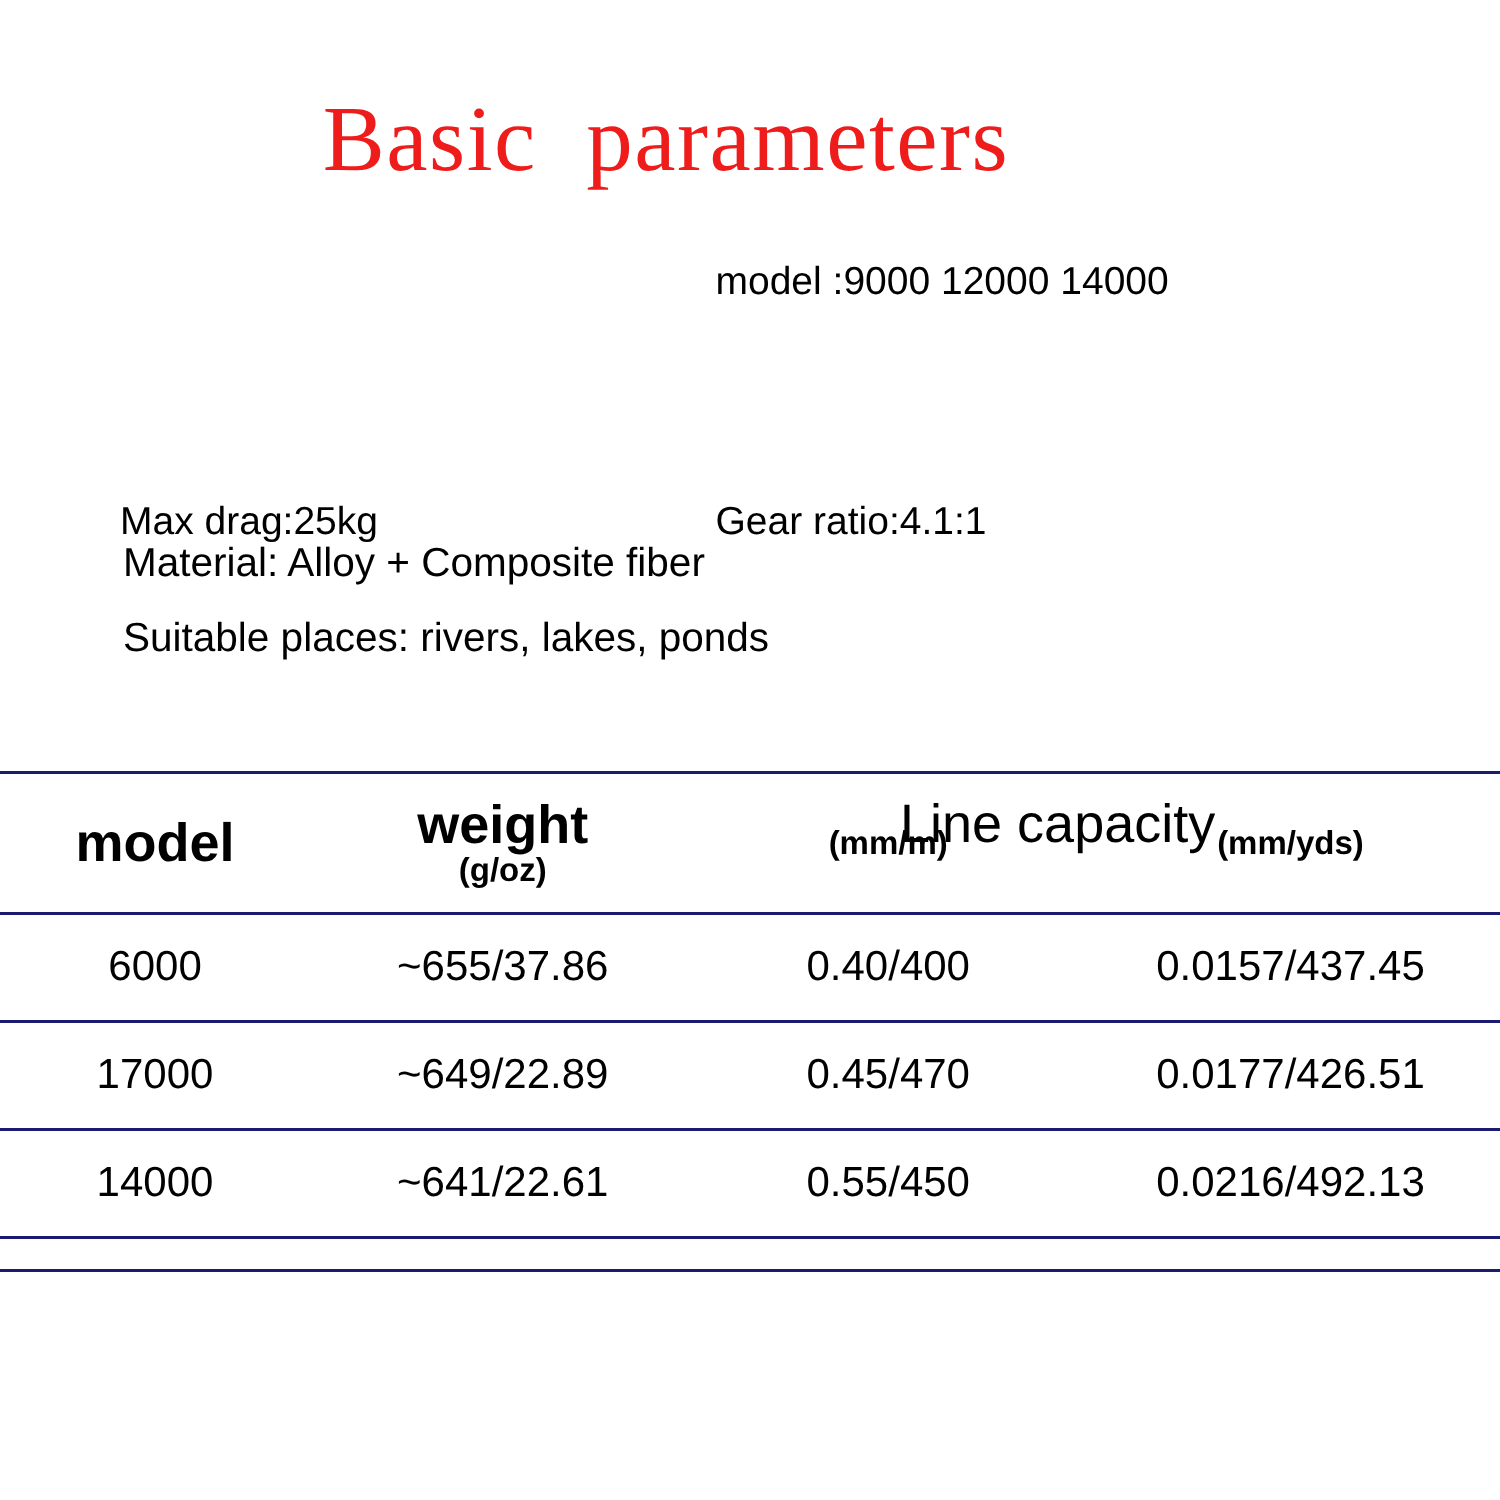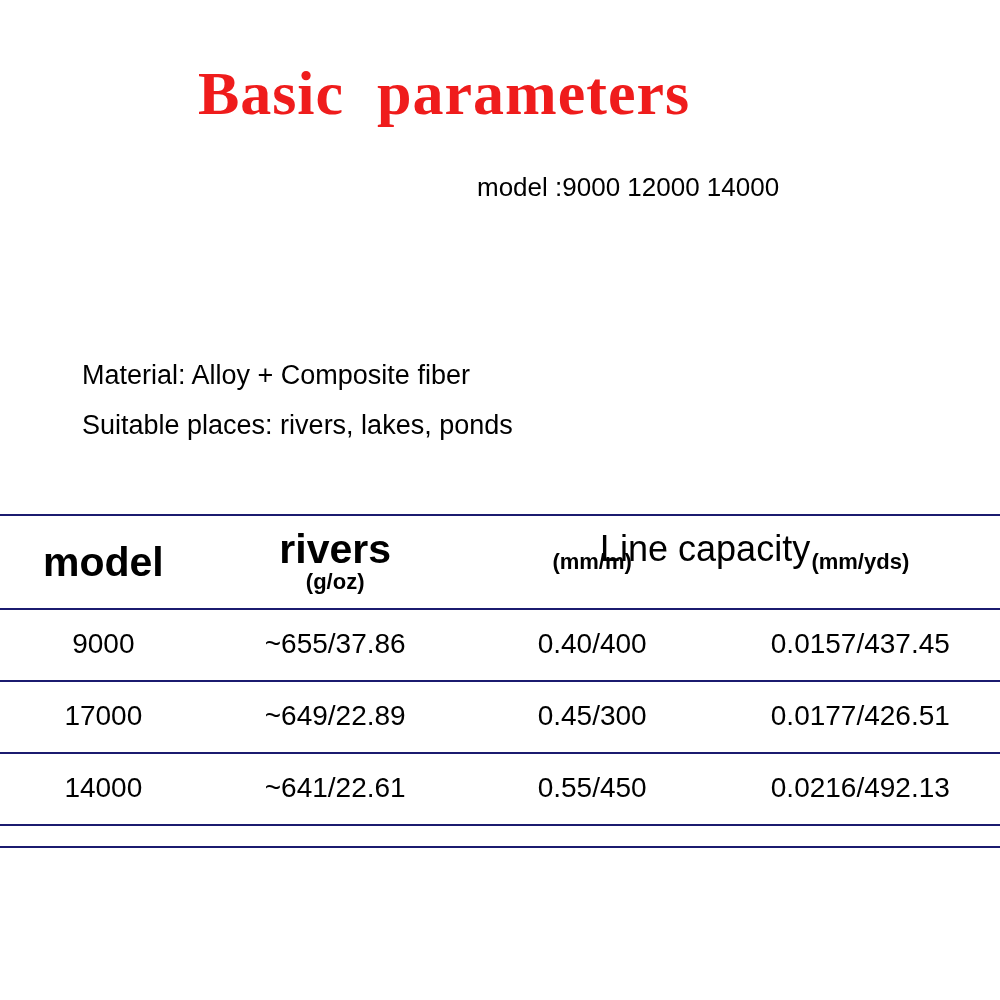--- a/index.html
+++ b/index.html
@@ -22,21 +22,21 @@
     box-sizing: border-box;
   }
   .title {
     position: absolute;
     top: 58px;
     left: 0;
     width: 888px;
     text-align: center;
     color: #ef1c1c;
     font-family: "Liberation Serif", serif;
-    font-weight: bold;
+    font-weight: normal;
     font-size: 62px;
     letter-spacing: 1px;
     white-space: pre;
   }
   .specs {
     position: absolute;
     top: 172px;
     left: 0;
     width: 1000px;
   }
@@ -92,21 +92,21 @@
     border-top: 2px solid #1b1b6f;
   }
   .hr-top   { top: 514px; }
   .hr-head  { top: 608px; }
   .hr-r1    { top: 680px; }
   .hr-r2    { top: 752px; }
   .hr-r3    { top: 824px; }
   .hr-bot   { top: 846px; }
 
   .head-cell-main {
-    font-size: 41px;
+    font-size: 36px;
     line-height: 1.0;
   }
   .head-cell-sub {
     font-size: 22px;
     line-height: 1.1;
   }
   .col-model  { width: 185px; }
   .col-weight { width: 230px; }
   .col-mmm    { width: 230px; }
   .col-mmyds  { width: 250px; }
@@ -127,20 +127,22 @@
 
 <div class="page">
 
   <div class="title">Basic  parameters</div>
 
   <div class="specs">
     <div class="spec-row r1">
       <span class="spec-right">model :9000 12000 14000</span>
     </div>
     <div class="spec-row r2">
+      <span class="spec-left">Max drag:25kg</span>
+      <span class="spec-right">Gear ratio:4.1:1</span>
     </div>
     <div class="spec-full r4">Suitable places: rivers, lakes, ponds</div>
     <div class="spec-full r3">Material: Alloy + Composite fiber</div>
   </div>
 
   <div class="hrule hr-top"></div>
   <div class="hrule hr-head"></div>
   <div class="hrule hr-r1"></div>
   <div class="hrule hr-r2"></div>
   <div class="hrule hr-r3"></div>
@@ -148,42 +150,42 @@
 
   <div class="lc-label">Line capacity</div>
 
   <table class="params">
     <thead>
       <tr class="thead-row">
         <th class="col-model">
           <div class="head-cell-main">model</div>
         </th>
         <th class="col-weight">
-          <div class="head-cell-main">rivers</div>
+          <div class="head-cell-main">weight</div>
           <div class="head-cell-sub">(g/oz)</div>
         </th>
         <th class="col-mmm">
           <div class="head-cell-sub">(mm/m)</div>
         </th>
         <th class="col-mmyds">
           <div class="head-cell-sub">(mm/yds)</div>
         </th>
       </tr>
     </thead>
     <tbody>
       <tr class="tbody-row">
-        <td class="cell-txt">9000</td>
+        <td class="cell-txt">6000</td>
         <td class="cell-txt">~655/37.86</td>
         <td class="cell-txt">0.40/400</td>
         <td class="cell-txt">0.0157/437.45</td>
       </tr>
       <tr class="tbody-row">
         <td class="cell-txt">17000</td>
         <td class="cell-txt">~649/22.89</td>
-        <td class="cell-txt">0.45/300</td>
+        <td class="cell-txt">0.45/470</td>
         <td class="cell-txt">0.0177/426.51</td>
       </tr>
       <tr class="tbody-row">
         <td class="cell-txt">14000</td>
         <td class="cell-txt">~641/22.61</td>
         <td class="cell-txt">0.55/450</td>
         <td class="cell-txt">0.0216/492.13</td>
       </tr>
     </tbody>
   </table>

